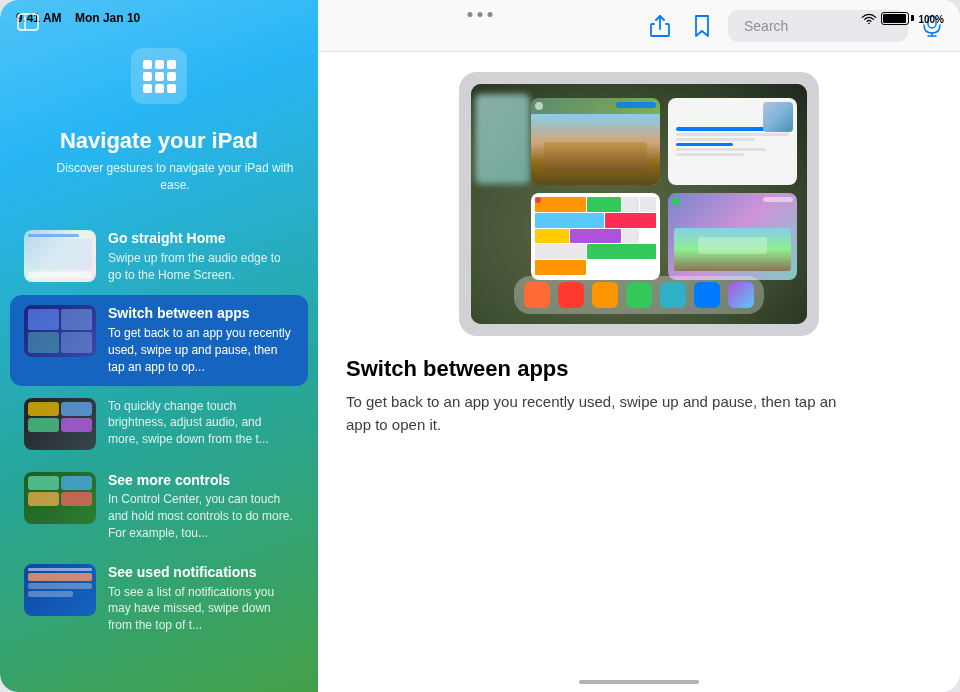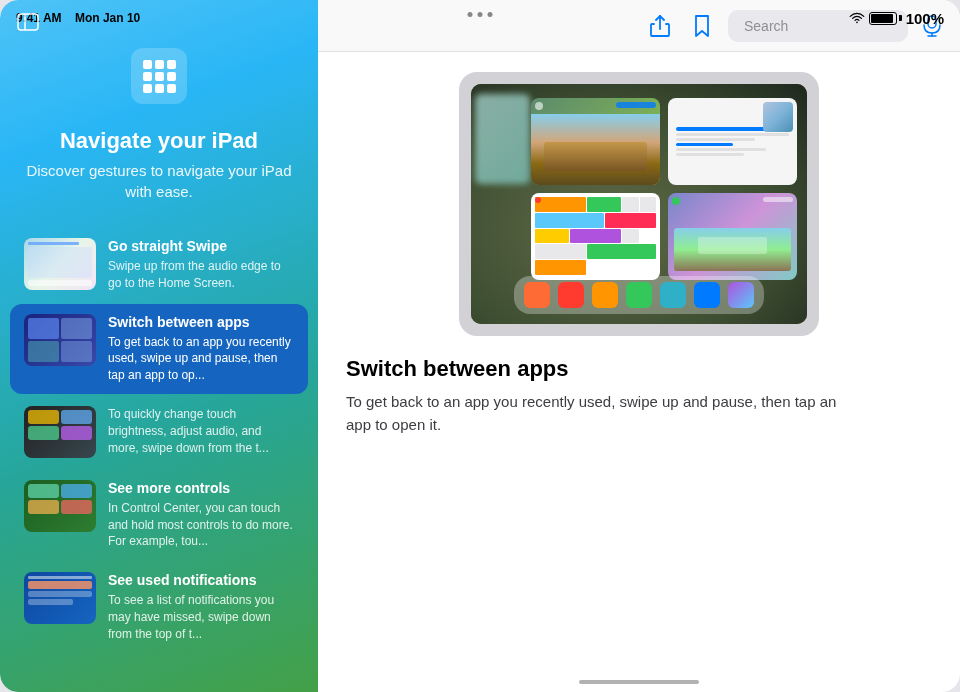--- a/index.html
+++ b/index.html
@@ -33,23 +33,23 @@
       padding: 0 16px;
       z-index: 10;
     }
     .status-bar-left {
       font-size: 12px;
       font-weight: 600;
       color: #000;
     }
     .status-bar-right {
       display: flex;
-      align-items: center;
+      align-items: flex-end;
       gap: 4px;
-      font-size: 15px;
+      font-size: 10px;
       font-weight: 600;
       color: #000;
     }
     .wifi-icon {
       width: 16px;
       height: 12px;
     }
     .battery-icon {
       display: flex;
       align-items: center;
@@ -127,23 +127,24 @@
     .sidebar-title {
       font-size: 22px;
       font-weight: 700;
       color: #fff;
       margin-bottom: 6px;
       line-height: 1.2;
       margin-top: 8px;
     }
 
     .sidebar-subtitle {
-      font-size: 15px;
+      font-size: 12px;
       color: rgba(255,255,255,0.9);
       line-height: 1.4;
+      margin-left: 32px;
     }
 
     .sidebar-items {
       flex: 1;
       overflow-y: auto;
       padding: 8px 0;
     }
 
     .sidebar-item {
       display: flex;
@@ -495,21 +496,21 @@
 
       <div class="sidebar-item">
         <div class="sidebar-item-thumb thumb-home">
           <div style="padding:4px; display:flex; flex-direction:column; gap:2px; height:100%;">
             <div style="height:3px; background:rgba(100,160,255,0.8); border-radius:1px; width:80%;"></div>
             <div style="flex:1; background:rgba(200,220,255,0.4); border-radius:2px;"></div>
             <div style="height:6px; background:rgba(255,255,255,0.5); border-radius:2px;"></div>
           </div>
         </div>
         <div class="sidebar-item-text">
-          <div class="sidebar-item-title">Go straight Swipe</div>
+          <div class="sidebar-item-title">Go straight Home</div>
           <div class="sidebar-item-desc">Swipe up from the audio edge to go to the Home Screen.</div>
         </div>
       </div>
 
       <div class="sidebar-item active">
         <div class="sidebar-item-thumb thumb-switch">
           <div style="display:grid; grid-template-columns:1fr 1fr; gap:2px; padding:4px; height:100%;">
             <div style="background:rgba(100,150,255,0.6); border-radius:2px;"></div>
             <div style="background:rgba(150,200,255,0.4); border-radius:2px;"></div>
             <div style="background:rgba(80,180,180,0.5); border-radius:2px;"></div>

